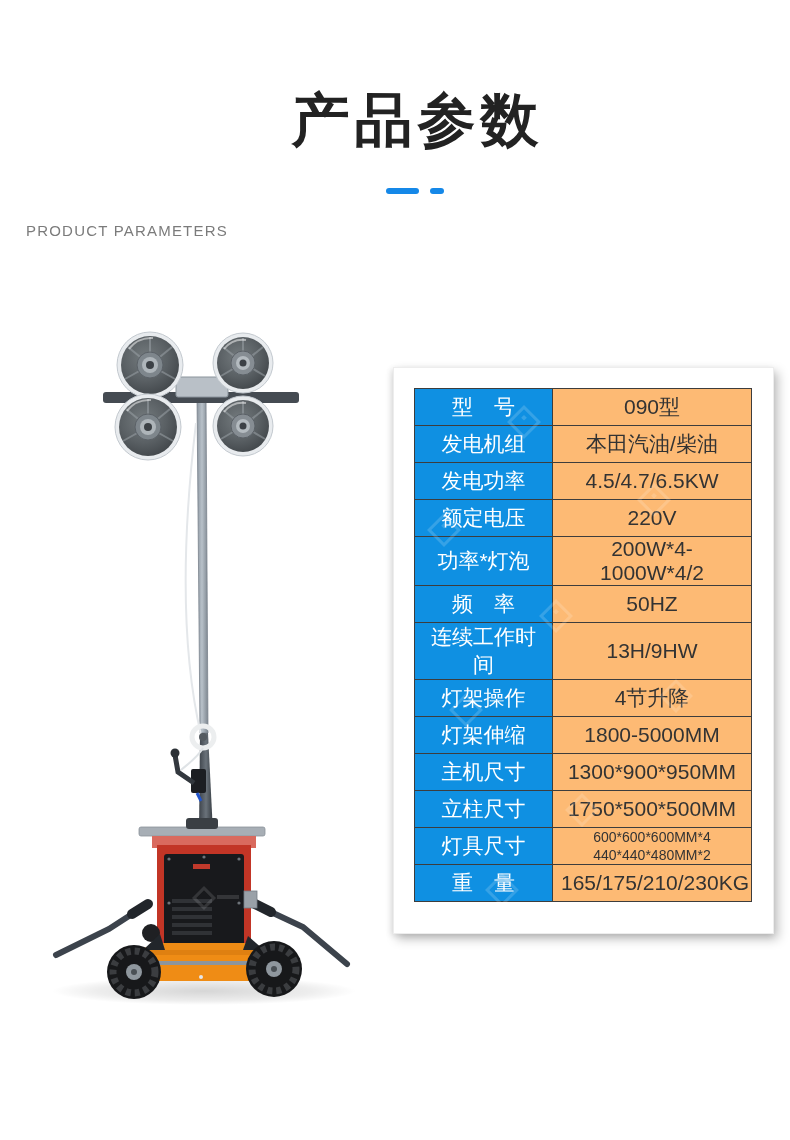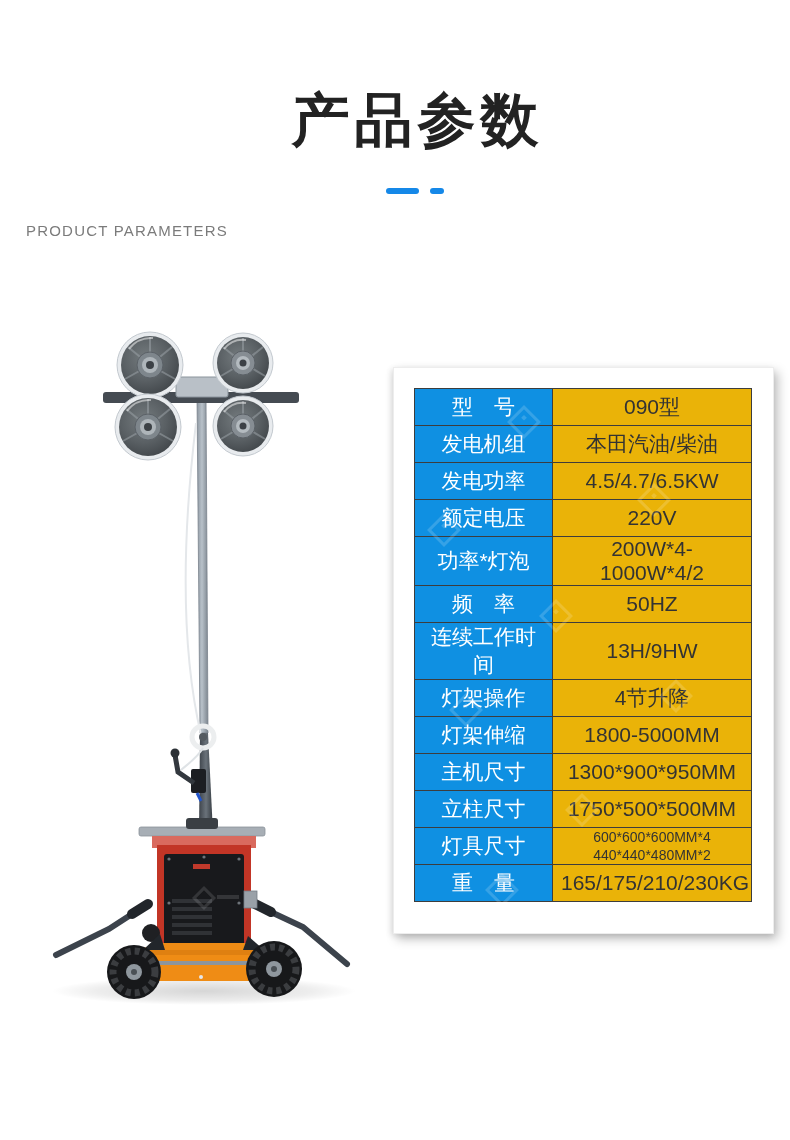--- a/index.html
+++ b/index.html
@@ -58,21 +58,21 @@
     border:1px solid var(--table-border,#3d3d3d);
     height:36px;text-align:center;vertical-align:middle;
     padding:0 8px;overflow:hidden;
   }
   table.params th{
     background:var(--table-header-blue,#0f90e2);
     color:#ffffff;font-size:21px;font-weight:500;
   }
   table.params td{
     color:var(--value-text,#333333);font-size:21px;font-weight:400;
-    background:#eab308;
+    background:#fdba74;
   }
   table.params td .small-line{font-size:14px;line-height:18px;}
 </style>
 </head>
 <body>
 
 <div class="page">
 
   <div class="title">产品参数</div>
 

